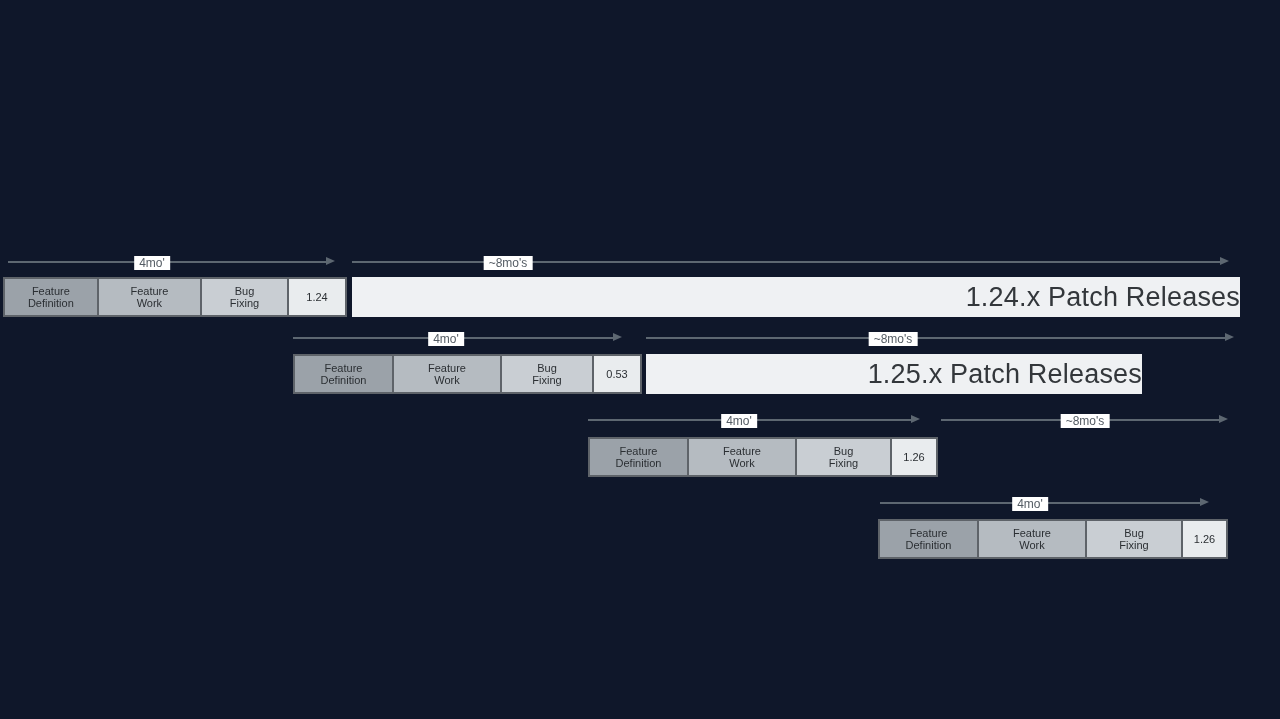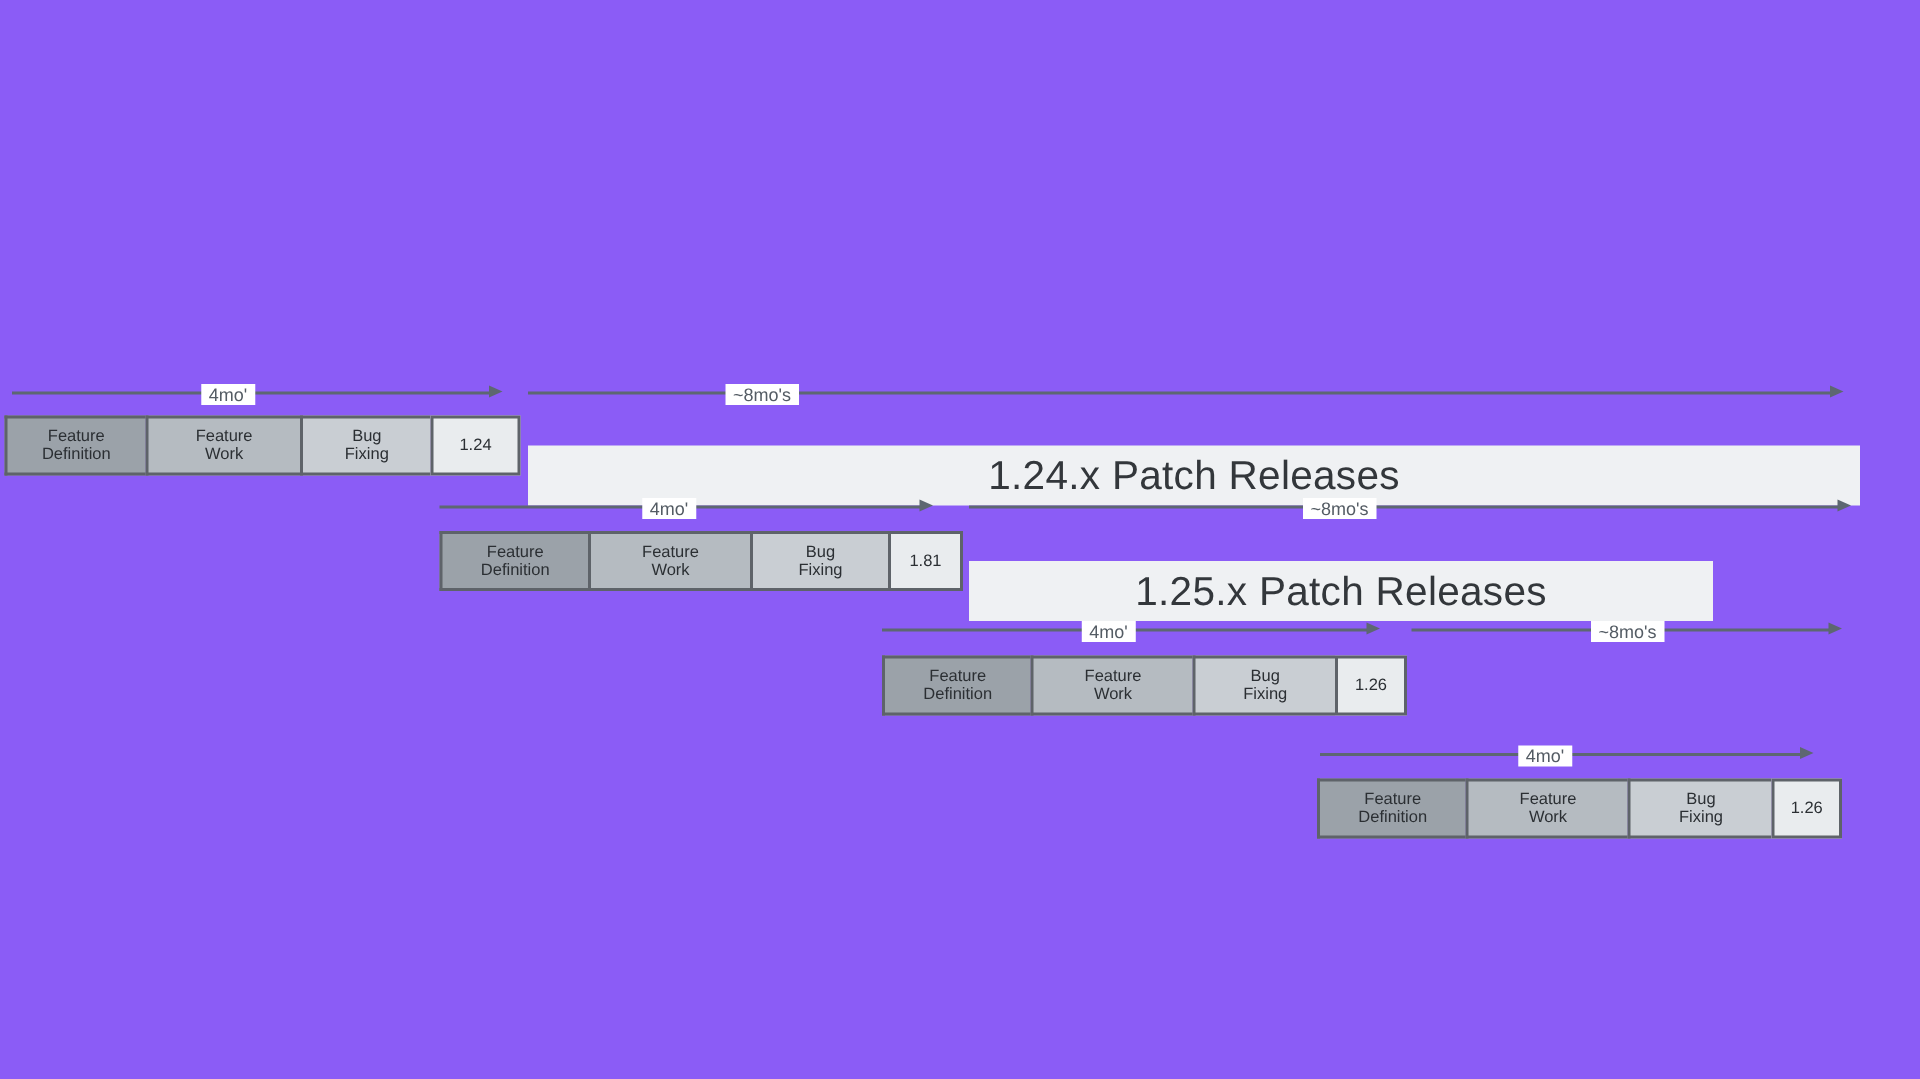--- a/index.html
+++ b/index.html
@@ -24,27 +24,27 @@
   .strip{position:absolute;display:flex;box-sizing:border-box;justify-content:flex-end;}
   .cell{
     box-sizing:border-box;
     border-style:solid;
     border-width:2px 0 2px 2px;
     display:flex;flex-direction:column;
     align-items:center;justify-content:center;
     font-size:11px;line-height:12.5px;text-align:center;
   }
   .cell.last{border-right-width:2px;}
-  .patchbar{position:absolute;display:flex;align-items:center;justify-content:center;margin-top:20px;}
+  .patchbar{position:absolute;display:flex;align-items:center;justify-content:flex-end;}
   .patchlabel{font-size:27px;letter-spacing:0.2px;white-space:nowrap;}
 </style>
 </head>
 <body>
 
-<div id="canvas" style="background: #8b5cf6;">
+<div id="canvas" style="background: #0f172a;">
     <div class="arrow" style="left: 8px; top: 254px; width: 327px;">
       <div class="arrow-line" style="background: rgb(93, 103, 113);"></div>
       <div class="arrow-head" style="border-left-color: rgb(93, 103, 113);"></div>
       <span class="arrow-label" style="left: 144px; color: rgb(84, 92, 100); background: rgb(255, 255, 255);">4mo'</span>
     </div>
     <div class="arrow" style="left: 352px; top: 254px; width: 877px;">
       <div class="arrow-line" style="background: rgb(93, 103, 113);"></div>
       <div class="arrow-head" style="border-left-color: rgb(93, 103, 113);"></div>
       <span class="arrow-label" style="left: 156px; color: rgb(84, 92, 100); background: rgb(255, 255, 255);">~8mo's</span>
     </div>
@@ -85,21 +85,21 @@
       </div>
       <div class="cell" style="width: 108px; background: rgb(181, 187, 193); border-color: rgb(94, 99, 105); color: rgb(43, 47, 51);">
         <span>Feature</span>
         <span>Work</span>
       </div>
       <div class="cell" style="width: 92px; background: rgb(201, 206, 211); border-color: rgb(94, 99, 105); color: rgb(43, 47, 51);">
         <span>Bug</span>
         <span>Fixing</span>
       </div>
       <div class="cell last" style="width: 50px; background: rgb(233, 236, 238); border-color: rgb(94, 99, 105); color: rgb(43, 47, 51);">
-        <span>1.81</span>
+        <span>0.53</span>
       </div>
     </div>
     <div class="patchbar" style="left: 646px; top: 354px; width: 496px; height: 40px; background: rgb(239, 241, 243);">
       <span class="patchlabel" style="color: rgb(51, 55, 59);">1.25.x Patch Releases</span>
     </div>
     <div class="arrow" style="left: 588px; top: 412px; width: 332px;">
       <div class="arrow-line" style="background: rgb(93, 103, 113);"></div>
       <div class="arrow-head" style="border-left-color: rgb(93, 103, 113);"></div>
       <span class="arrow-label" style="left: 151px; color: rgb(84, 92, 100); background: rgb(255, 255, 255);">4mo'</span>
     </div>

